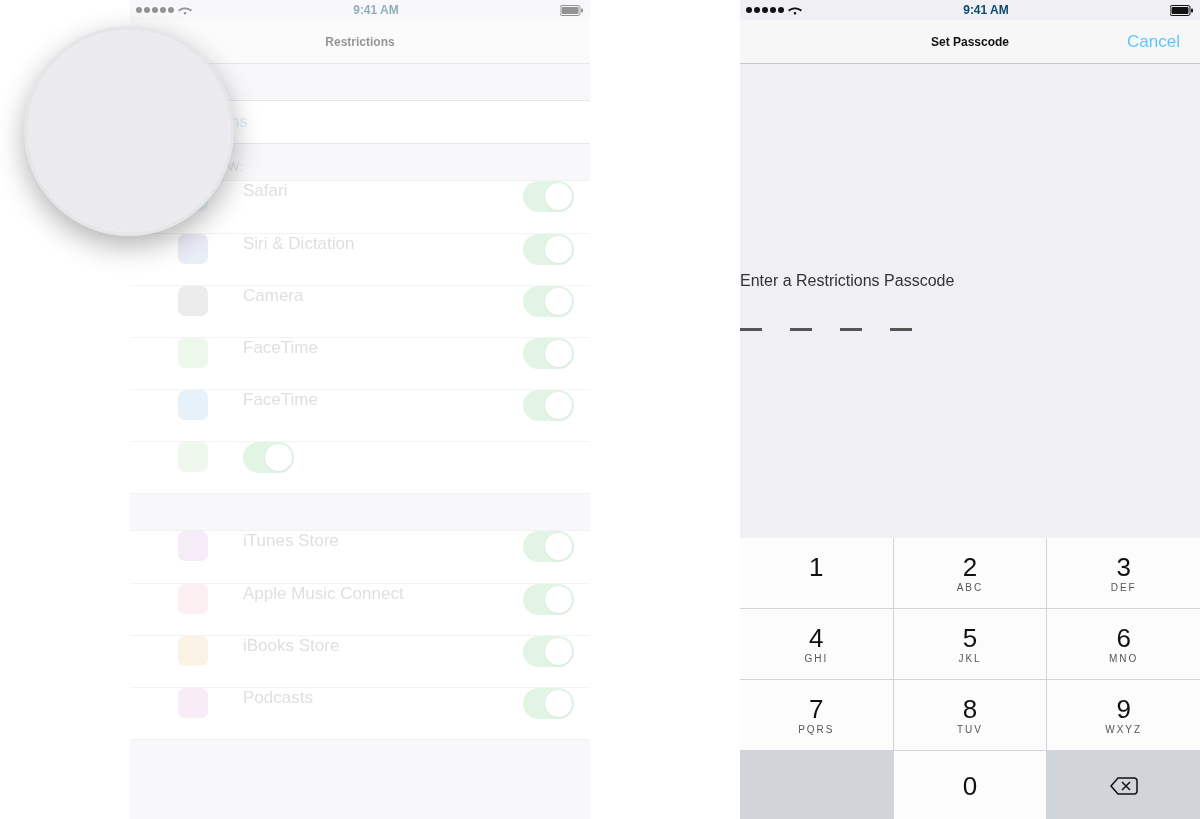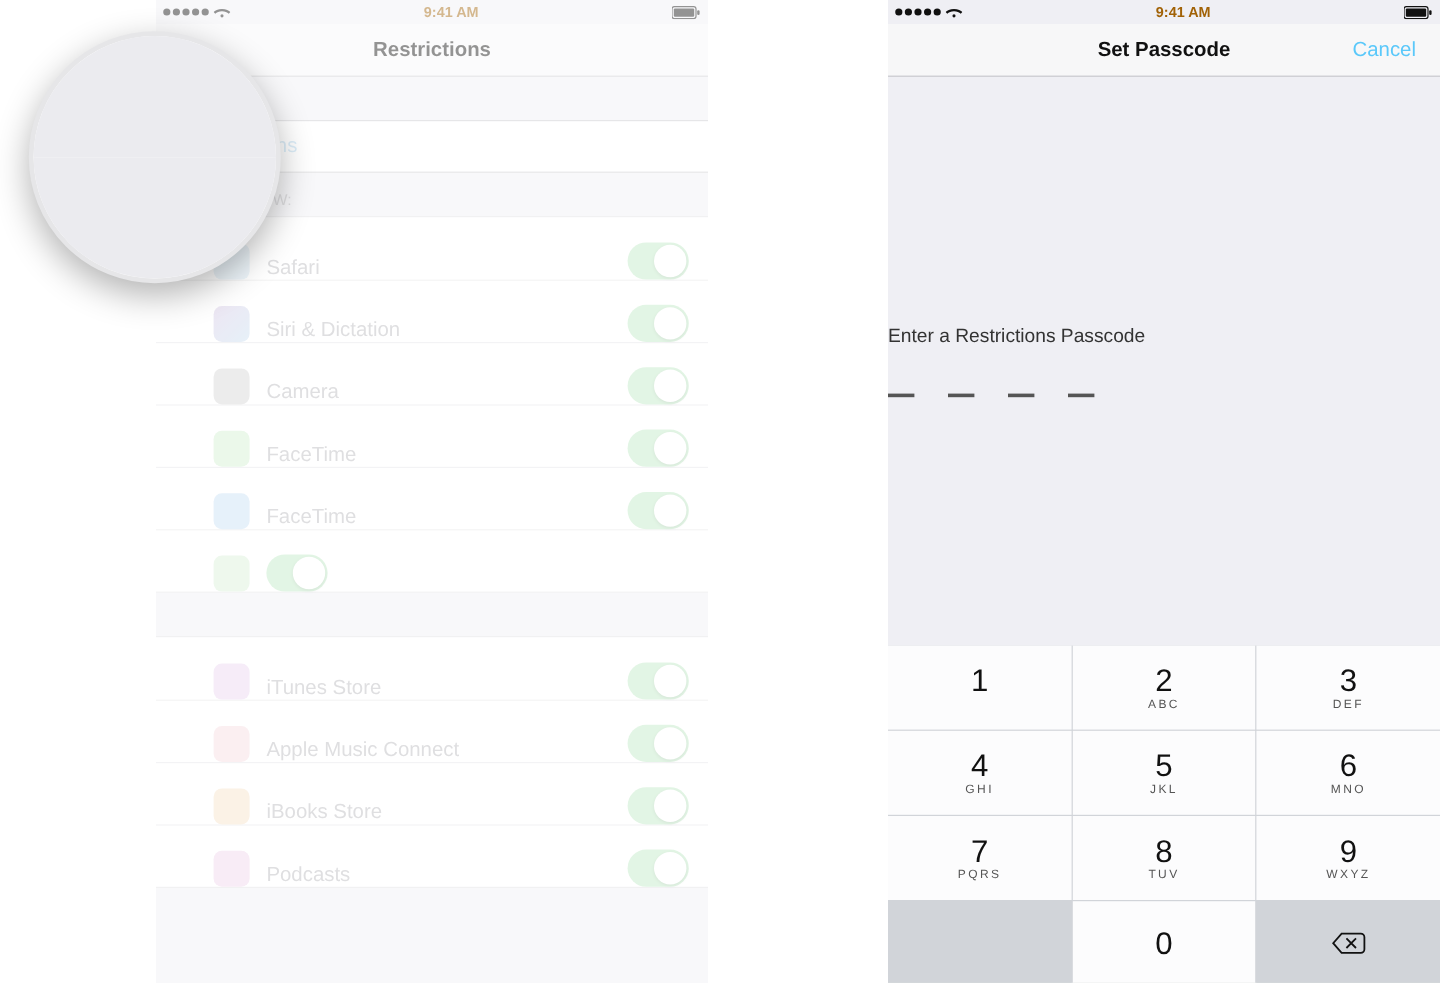--- a/index.html
+++ b/index.html
@@ -26,42 +26,42 @@
 
   
   .status-bar {
     height: 20px;
     display: flex;
     align-items: center;
     justify-content: space-between;
     font-size: 12px;
     font-weight: 600;
     padding: 0 6px;
-    color: #a16207;
+    color: #0c4a6e;
   }
   .status-left, .status-right { display: flex; align-items: center; gap: 4px; }
   .signal-dots { display: flex; gap: 2px; }
   .signal-dots span {
     width: 6px; height: 6px; border-radius: 50%;
     background: #111; display: inline-block;
   }
   .wifi-icon svg, .battery-icon svg { display: block; }
   .status-time { font-size: 12px; font-weight: 600; }
 
   
   .nav-bar {
     position: relative;
     height: 44px;
     display: flex;
     align-items: center;
     justify-content: center;
     border-bottom: 1px solid #c8c7cc;
     background: #f7f7f8;
   }
-  .nav-title { font-size: 17px; font-weight: 600; color: #111; }
+  .nav-title { font-size: 12px; font-weight: 600; color: #111; }
   .nav-right-btn {
     position: absolute;
     right: 20px;
     font-size: 17px;
     color: #5ac8fa;
     font-weight: 400;
   }
 
   
   .left-content {
@@ -89,23 +89,24 @@
     text-transform: uppercase;
   }
   .list {
     background: #ffffff;
     border-top: 1px solid #e0e0e3;
     border-bottom: 1px solid #e0e0e3;
   }
   .list-row {
     height: 52px;
     display: flex;
-    align-items: flex-end;
+    align-items: flex-start;
     padding: 0 16px;
     border-top: 1px solid #e5e5e8;
+    gap: 21px;
   }
   .list:first-child, .list .list-row:first-child { border-top: none; } 
   .app-icon {
     width: 30px; height: 30px;
     border-radius: 7px;
     margin-right: 14px;
     flex: 0 0 auto;
     display: flex; align-items: center; justify-content: center;
   }
   .row-label {

